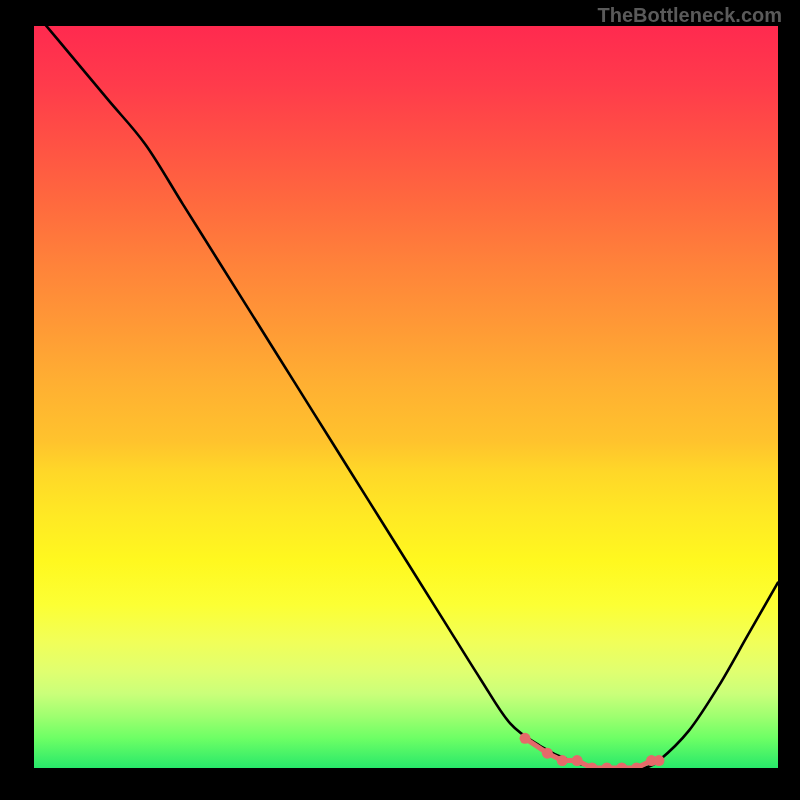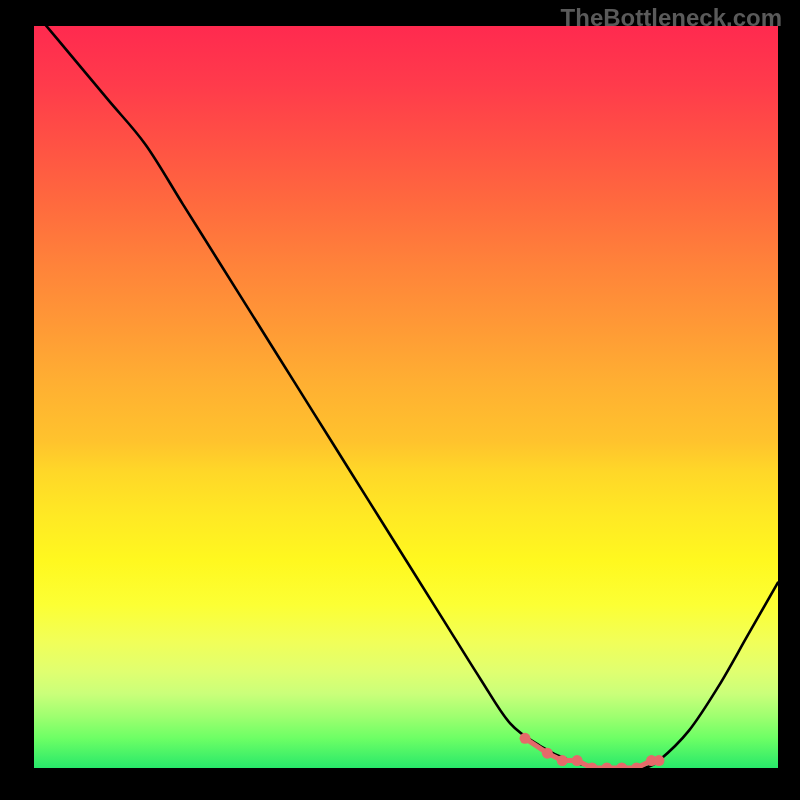--- a/index.html
+++ b/index.html
@@ -8,21 +8,21 @@
     height: 800px;
     background: #000000;
     position: relative;
     font-family: Arial, sans-serif;
   }
   .watermark {
     position: absolute;
     top: 4px;
     right: 18px;
     color: #5a5a5a;
-    font-size: 24px;
+    font-size: 20px;
     font-weight: bold;
     z-index: 10;
   }
   .plot-area {
     position: absolute;
     left: 34px;
     top: 26px;
     width: 744px;
     height: 742px;
     overflow: hidden;

